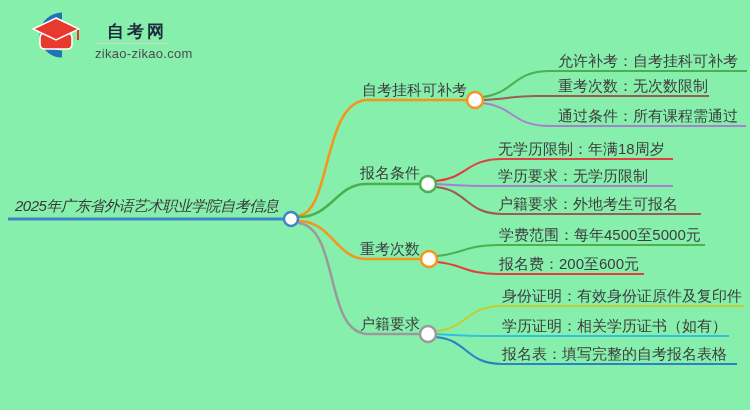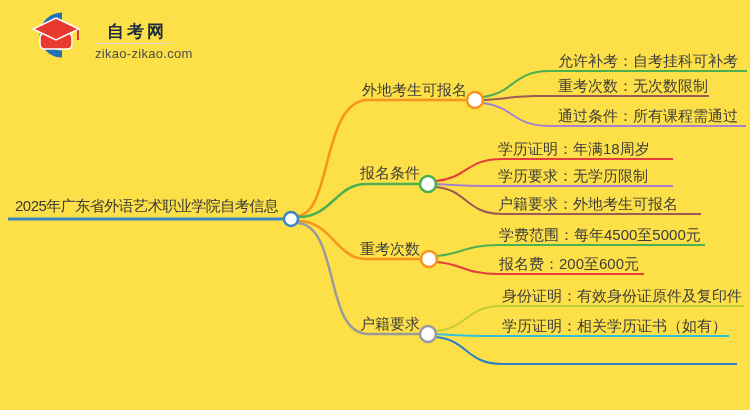--- a/index.html
+++ b/index.html
@@ -1,18 +1,18 @@
 <!DOCTYPE html>
 <html><head>
 <meta charset="utf-8">
 <style>
   * { margin:0; padding:0; box-sizing:border-box; }
   html,body { background:#fff; }
   .canvas {
-    position:relative; width:750px; height:410px; background:#fde047;
+    position:relative; width:750px; height:410px; background:#86efac;
     font-family:"Liberation Sans","DejaVu Sans",sans-serif; overflow:hidden;
   }
   svg.wires { position:absolute; left:0; top:0; width:750px; height:410px; }
   .label {
     position:absolute; color:#3d3d3d; font-size:15px; line-height:18px;
     white-space:nowrap; letter-spacing:0;
   }
   .root-label { font-size:15px; letter-spacing:-0.5px; color:#383838; }
   .logo { position:absolute; left:26px; top:10px; width:150px; height:52px; }
   .logo-icon { position:absolute; left:0; top:0; width:60px; height:50px; }
@@ -67,34 +67,35 @@
     <path d="M 436 334 C 455 335 470 336 492 336 H 729" fill="none" stroke-width="2" stroke="#32c0dc"></path>
     <path d="M 436 337 C 468 340 466 364 502 364 H 737" fill="none" stroke-width="2" stroke="#2e81c6"></path>
 
     <circle cx="291" cy="219" r="7" fill="#ffffff" stroke-width="2.5" stroke="#3d85c6"></circle>
     <circle cx="475" cy="100" r="8" fill="#ffffff" stroke-width="2.5" stroke="#f7941e"></circle>
     <circle cx="428" cy="184" r="8" fill="#ffffff" stroke-width="2.5" stroke="#4caf50"></circle>
     <circle cx="429" cy="259" r="8" fill="#ffffff" stroke-width="2.5" stroke="#f7941e"></circle>
     <circle cx="428" cy="334" r="8" fill="#ffffff" stroke-width="2.5" stroke="#9a9a9a"></circle>
   </svg>
 
-  <div class="label root-label" style="left:15px; top:197px;">2025年广东省外语艺术职业学院自考信息</div>
+  <div class="label root-label" style="left:15px; top:197px;font-style:italic;">2025年广东省外语艺术职业学院自考信息</div>
 
-  <div class="label" style="left:362px; top:81px;">外地考生可报名</div>
+  <div class="label" style="left:362px; top:81px;">自考挂科可补考</div>
   <div class="label" style="left:360px; top:164px;">报名条件</div>
   <div class="label" style="left:360px; top:240px;">重考次数</div>
   <div class="label" style="left:360px; top:315px;">户籍要求</div>
 
   <div class="label" style="left:558px; top:52px;">允许补考：自考挂科可补考</div>
   <div class="label" style="left:558px; top:77px;">重考次数：无次数限制</div>
   <div class="label" style="left:558px; top:107px;">通过条件：所有课程需通过</div>
 
-  <div class="label" style="left:498px; top:140px;">学历证明：年满18周岁</div>
+  <div class="label" style="left:498px; top:140px;">无学历限制：年满18周岁</div>
   <div class="label" style="left:498px; top:195px;">户籍要求：外地考生可报名</div>
   <div class="label" style="left:498px; top:167px;">学历要求：无学历限制</div>
 
   <div class="label" style="left:499px; top:226px;">学费范围：每年4500至5000元</div>
   <div class="label" style="left:499px; top:255px;">报名费：200至600元</div>
 
   <div class="label" style="left:502px; top:287px;">身份证明：有效身份证原件及复印件</div>
   <div class="label" style="left:502px; top:317px;">学历证明：相关学历证书（如有）</div>
+  <div class="label" style="left:502px; top:345px;">报名表：填写完整的自考报名表格</div>
 
 </div>
 
 </body></html>

